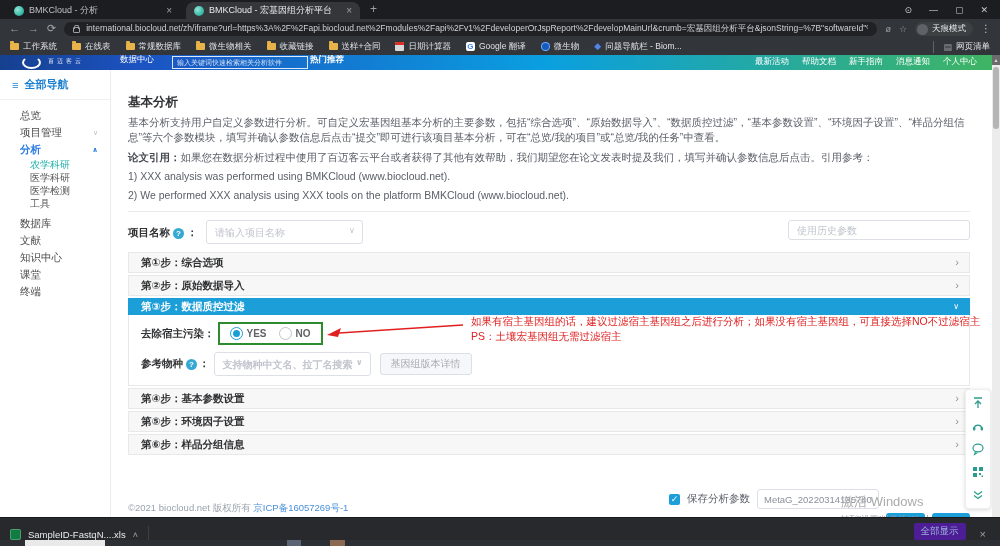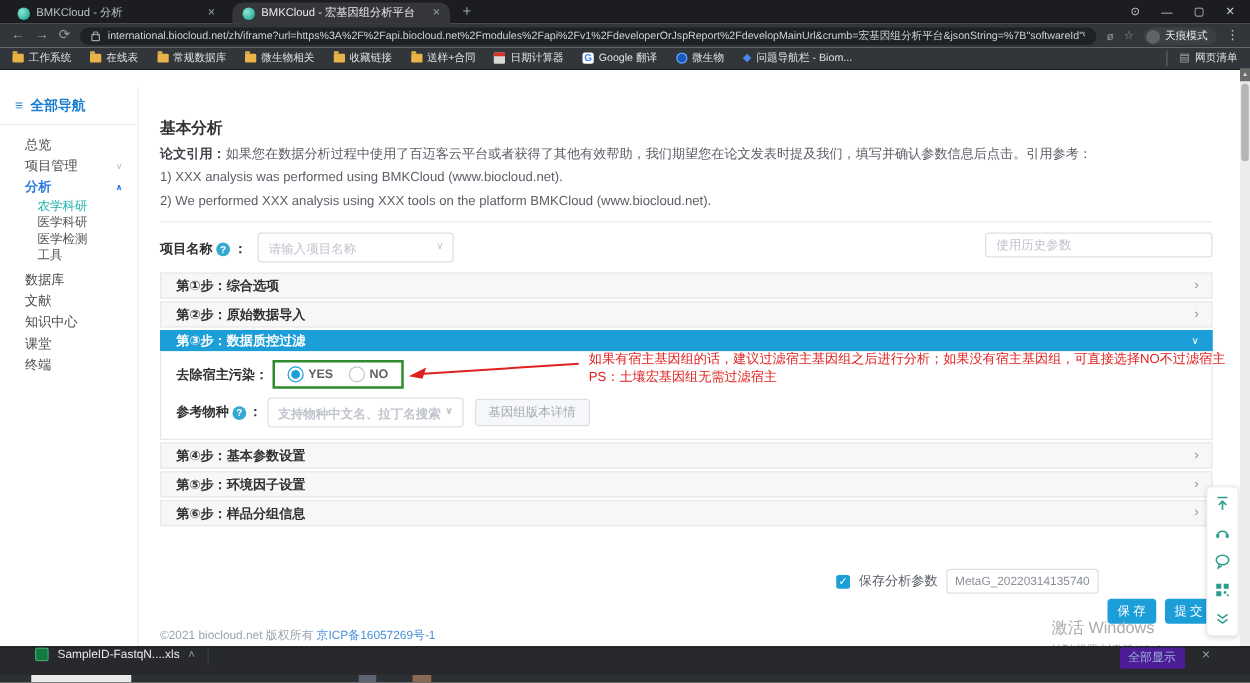--- a/index.html
+++ b/index.html
@@ -95,21 +95,21 @@
   .footer{position:absolute;left:128px;top:502px;font-size:9.5px;color:#9aa3ad;}
   .icp{color:#4a90d9;}
   .watermark{position:absolute;right:48px;top:493px;color:#ababab;}
   .wm1{font-size:13px;}
   .wm2{font-size:8.5px;margin-top:3px;color:#9b9b9b;}
   .floatbar{position:absolute;right:9px;top:389px;width:24px;background:#fff;border:1px solid #eee;border-radius:4px;box-shadow:0 1px 4px rgba(0,0,0,.15);display:flex;flex-direction:column;align-items:center;padding:6px 0;gap:9px;}
   .fico{width:14px;height:14px;}
   .scroll{position:absolute;right:0;top:55px;width:8px;bottom:28px;background:#ececec;}
   .sb-up{height:10px;background:#6b6b6b;color:#ddd;font-size:5px;display:flex;align-items:center;justify-content:center;}
   .sb-thumb{position:absolute;top:12px;left:1px;width:6px;height:62px;background:#b5b5b5;border-radius:3px;}
-  .shelf{position:absolute;left:0;right:0;bottom:6px;height:22px;background:#28292c;border-top:1px solid #191a1c;display:flex;align-items:flex-start;padding:0 28px;}
+  .shelf{position:absolute;left:0;right:0;bottom:6px;height:22px;background:#28292c;border-top:1px solid #191a1c;display:flex;align-items:flex-end;padding:0 10px;}
   .xlico{width:11px;height:11px;background:#107c41;border-radius:2px;flex:none;box-shadow:inset 0 0 0 1px rgba(255,255,255,.25);}
   .fname{font-size:9.5px;color:#e8eaed;margin:0 7px;}
   .chup{color:#9aa0a6;font-size:9px;margin-right:10px;}
   .shelfdiv{width:1px;height:14px;background:#3c4043;}
   .showall{margin-left:auto;color:#9db4dc;font-size:9.5px;background:#4c1d95;padding:2px 7px;border-radius:2px;}
   .shelfx{color:#9aa0a6;font-size:11px;margin:0 4px 0 14px;}
   .taskbar{position:absolute;left:0;right:0;bottom:0;height:6px;background:#2c2f33;}
   .tbblock{position:absolute;top:0;height:6px;}
 </style>
 </head>
@@ -194,20 +194,34 @@
     <span class="bm">
         <span class="diamondico">◆</span>
         <span>问题导航栏 - Biom...</span>
       </span>
     <span class="readlist">
         <span class="rlico">▤</span>
         <span>网页清单</span>
       </span>
   </div>
 
+  <div class="siteheader">
+    <span class="logo-swirl"></span>
+    <span class="sh logo-text">百迈客云</span>
+    <span class="sh" style="left:120px">数据中心</span>
+    <span class="sh-search">输入关键词快速检索相关分析软件</span>
+    <span class="sh" style="left:310px;font-weight:bold">热门推荐</span>
+    <span class="sh-nav">
+      <span>最新活动</span>
+      <span>帮助文档</span>
+      <span>新手指南</span>
+      <span>消息通知</span>
+      <span>个人中心</span>
+    </span>
+  </div>
 
   <div class="sidebar">
     <div class="navtoggle">
       <span>≡</span>
       <span>全部导航</span>
     </div>
     <div class="snav">
       <div class="sitem">
           <span>总览</span>
         </div>
@@ -244,20 +258,21 @@
           <span>课堂</span>
         </div>
       <div class="sitem">
           <span>终端</span>
         </div>
     </div>
   </div>
 
   <div class="card">
     <div class="title">基本分析</div>
+    <p class="para">基本分析支持用户自定义参数进行分析。可自定义宏基因组基本分析的主要参数，包括“综合选项”、“原始数据导入”、“数据质控过滤”，“基本参数设置”、“环境因子设置”、“样品分组信息”等六个参数模块，填写并确认参数信息后点击“提交”即可进行该项目基本分析，可在“总览/我的项目”或“总览/我的任务”中查看。</p>
     <p class="cit"><b>论文引用：</b><span>如果您在数据分析过程中使用了百迈客云平台或者获得了其他有效帮助，我们期望您在论文发表时提及我们，填写并确认参数信息后点击。引用参考：</span></p>
     <p class="cit">1) XXX analysis was performed using BMKCloud (www.biocloud.net).</p>
     <p class="cit">2) We performed XXX analysis using XXX tools on the platform BMKCloud (www.biocloud.net).</p>
     <div class="hr"></div>
 
     <div class="formrow">
       <span class="flabel">
         <span>项目名称</span>
         <span class="qicon">?</span>
         <span>：</span>

